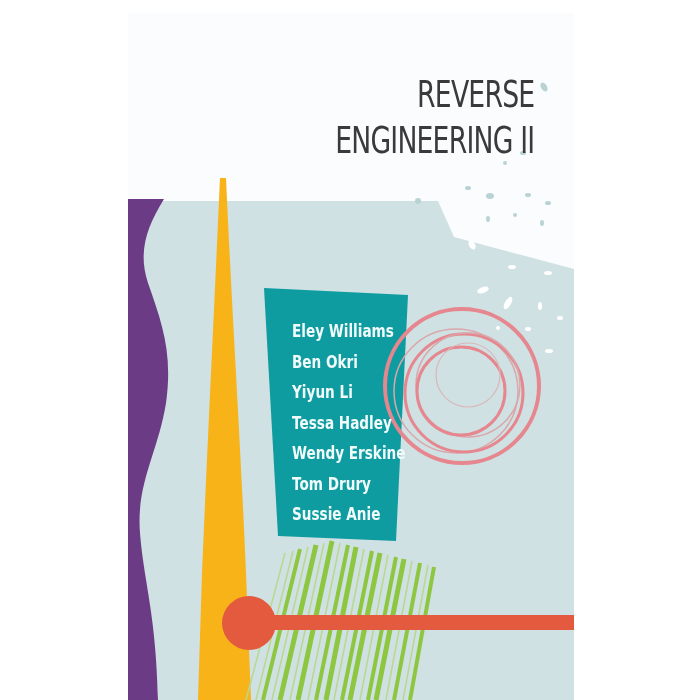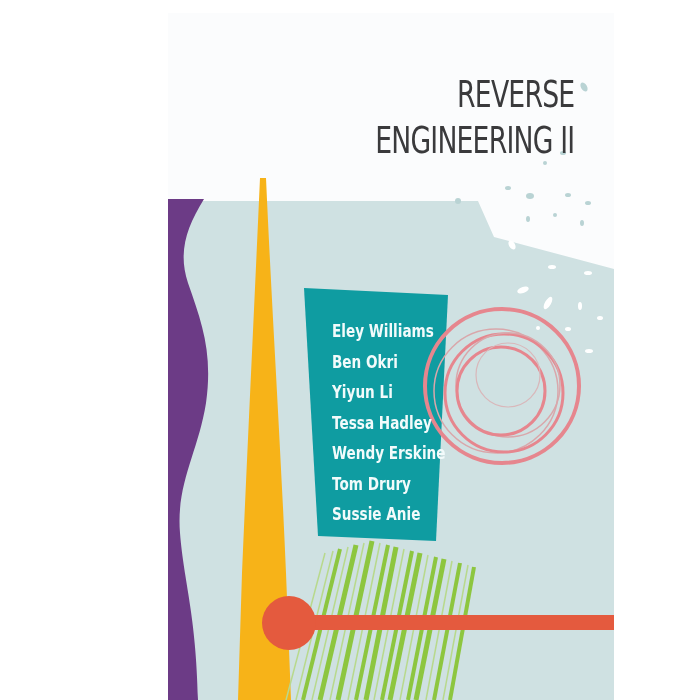--- a/index.html
+++ b/index.html
@@ -1,19 +1,19 @@
 <!DOCTYPE html>
 <html><head>
   <meta charset="utf-8">
   <style>
     html, body { margin: 0; padding: 0; background: #ffffff; }
     body { width: 700px; height: 700px; position: relative; overflow: hidden; }
     .cover {
       position: absolute; left: 128px; top: 13px; width: 446px; height: 687px;
-      background: #fbfcfd; overflow: hidden; margin-left: 40px;
+      background: #fbfcfd; overflow: hidden;
     }
     .art { position: absolute; left: 0; top: 0; }
     .title {
       position: absolute; right: 40px; top: 58px;
       font-family: "DejaVu Sans Condensed", "DejaVu Sans", sans-serif;
       font-stretch: condensed;
       color: #3a3a3c; font-size: 38px; line-height: 46px; text-align: right;
       letter-spacing: -1px; transform: scaleX(0.78); transform-origin: right top;
       font-weight: 400;
     }

